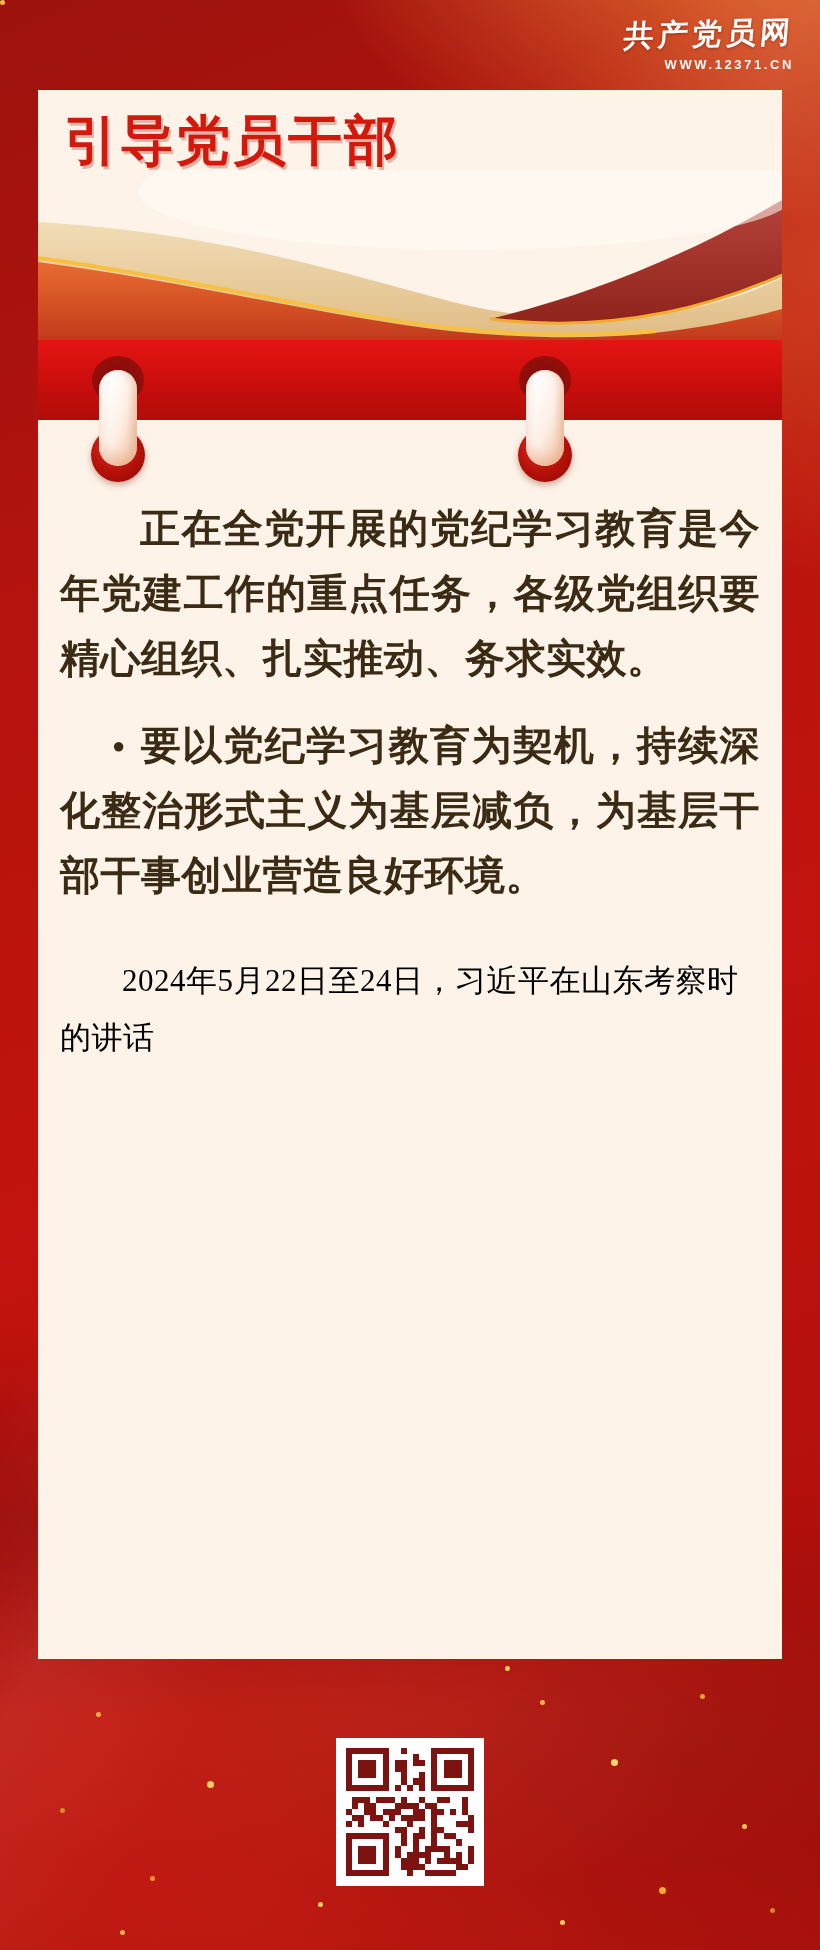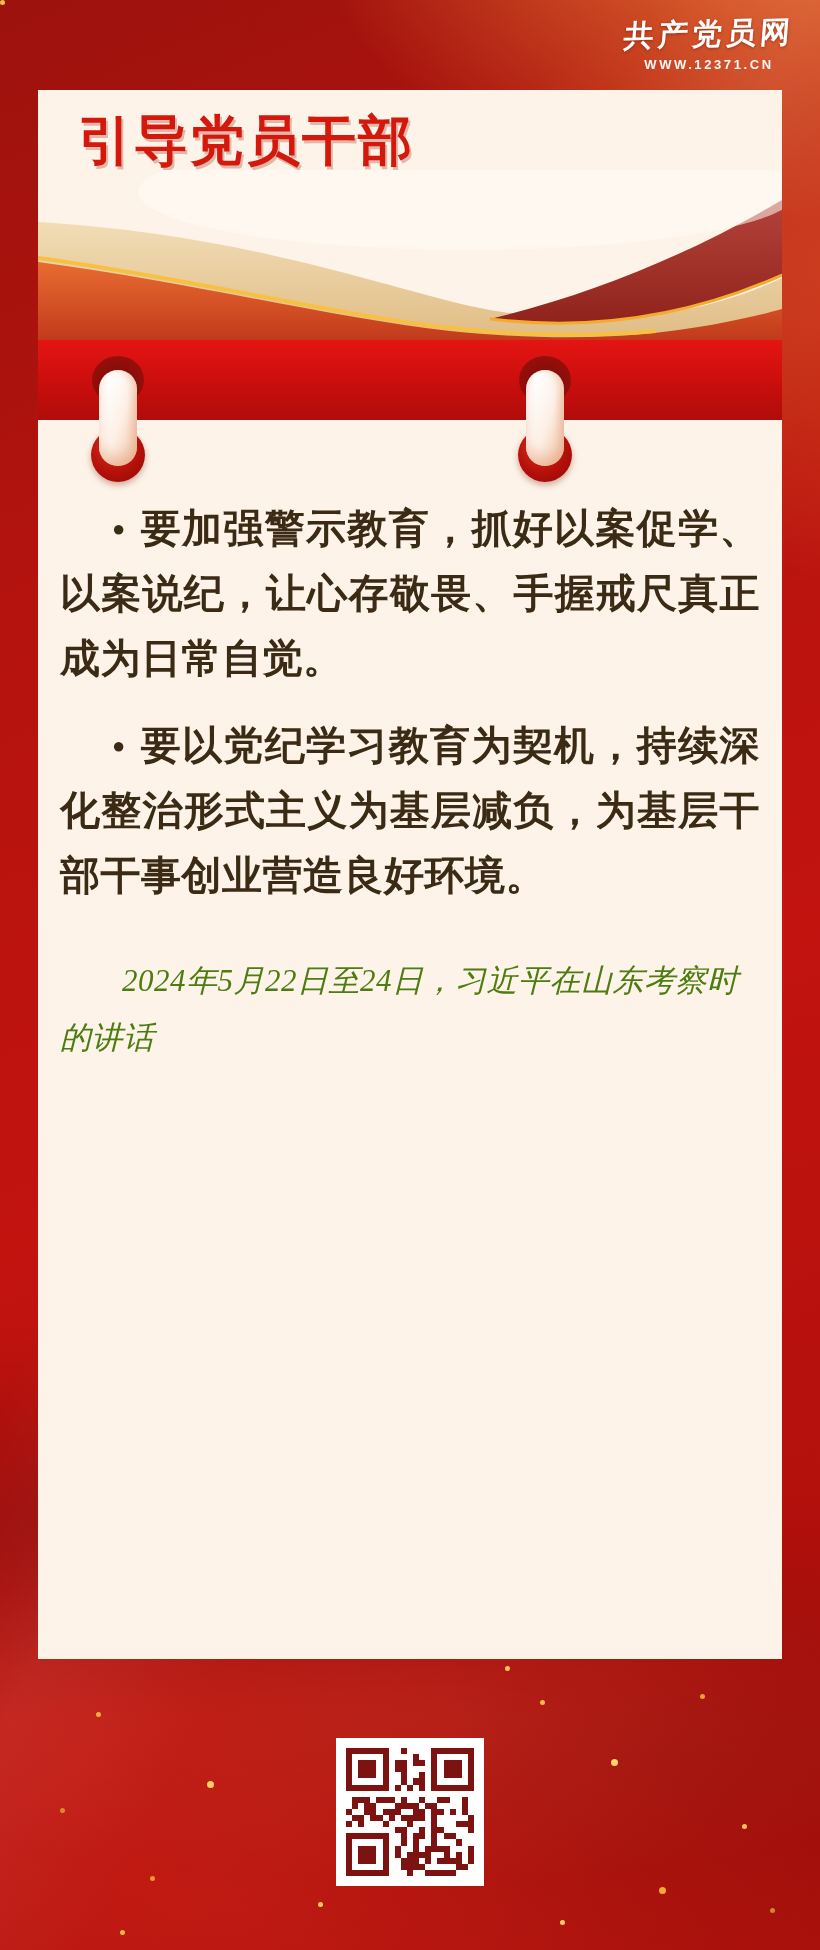--- a/index.html
+++ b/index.html
@@ -21,24 +21,24 @@
   .sparkles{position:absolute;width:5px;height:5px;border-radius:50%;background:#f7bd4a;top:0;left:0;
     box-shadow:96px 1712px 0 0 #f3ae3a, 208px 1782px 0 1px #ffd061, 150px 1876px 0 0 #e89a2d,
       318px 1902px 0 0 #ffcf5e, 60px 1808px 0 0 #d98c26, 540px 1700px 0 0 #f6b648,
       612px 1760px 0 1px #ffd473, 700px 1694px 0 0 #eaa132, 742px 1824px 0 0 #ffc654,
       660px 1888px 0 1px #f2a935, 560px 1920px 0 0 #ffd061, 430px 1848px 0 0 #e0922b,
       120px 1930px 0 0 #f6b648, 770px 1908px 0 0 #cf8a24, 505px 1666px 0 0 #ffcb59;}
   
   .logo{position:absolute;top:14px;right:26px;text-align:right;color:#fff;z-index:5;}
   .logo-cn{font-size:30px;font-weight:bold;letter-spacing:4px;transform:skewX(-6deg) rotate(-1.5deg);
     text-shadow:0 1px 3px rgba(100,10,5,.45);}
-  .logo-url{margin-top:2px;font-size:13px;font-weight:bold;letter-spacing:2.6px;opacity:.96;text-align:center;}
+  .logo-url{margin-top:2px;font-size:13px;font-weight:bold;letter-spacing:2.6px;opacity:.96;}
   
   .card{position:absolute;left:38px;top:90px;width:744px;height:1569px;background:#fdf3e8;z-index:2;}
-  .title{margin:18px 0 0 0;padding:0 40px;}
+  .title{margin:18px 0 0 0;padding:0 26px;}
   .title-line{display:block;font-size:54px;line-height:64px;font-weight:800;letter-spacing:2px;
     color:#d4190c;text-shadow:2px 3px 0 rgba(150,28,16,.28);}
   
   .ribbon{position:relative;width:744px;height:170px;margin-top:-2px;}
   .ribbon svg{display:block;width:744px;height:170px;}
   
   .band{position:relative;width:744px;height:80px;
     background:linear-gradient(180deg,#e41513 0%,#cf0f0d 45%,#b00c0a 100%);}
   .pin{position:absolute;top:0;width:110px;height:145px;}
   .pin1{left:25px;} .pin2{left:452px;}
@@ -52,21 +52,21 @@
     box-shadow:inset 0 -10px 12px rgba(235,170,135,.55), inset -4px 0 6px rgba(230,160,130,.35);}
   
   .content{padding:76px 22px 0 22px;color:#3b2a14;}
   .para{margin:0 0 22px 0;font-size:40px;line-height:65px;font-weight:bold;letter-spacing:.5px;
     text-align:justify;}
   .para.no-bullet{text-indent:2em;}
   .para.bulleted{text-indent:1.3em;}
   .bullet{font-size:22px;vertical-align:6px;margin-right:14px;}
   .bullet:empty{display:none;}
   .attribution{margin:44px 0 0 0;font-family:"Liberation Serif","DejaVu Serif",serif;
-    font-size:31px;line-height:57px;font-weight:500;color:#4d7c0f;text-indent:2em;letter-spacing:.5px;font-style:italic;}
+    font-size:31px;line-height:57px;font-weight:500;color:#000000;text-indent:2em;letter-spacing:.5px;}
   
   .qr-wrap{position:absolute;left:0;top:1738px;width:820px;display:flex;justify-content:center;z-index:3;}
   .qr-box{width:128px;height:128px;background:#ffffff;padding:10px;}
   .qr-box svg{display:block;width:128px;height:128px;shape-rendering:crispEdges;}
 </style>
 </head>
 <body>
 
 <div class="poster">
   <div class="bg-sheen"></div>
@@ -115,21 +115,21 @@
         <span class="stem"></span>
       </div>
       <div class="pin pin2">
         <span class="hole"></span>
         <span class="cap"></span>
         <span class="stem"></span>
       </div>
     </div>
 
     <section class="content">
-      <p class="para bulleted"><span class="bullet">●</span><span>要加强警示教育，抓好以案促学、以案说纪，让心存敬畏、手握戒尺真正成为日常自觉。</span></p>
+      <p class="para no-bullet"><span>正在全党开展的党纪学习教育是今年党建工作的重点任务，各级党组织要精心组织、扎实推动、务求实效。</span></p>
       <p class="para bulleted"><span class="bullet">●</span><span>要以党纪学习教育为契机，持续深化整治形式主义为基层减负，为基层干部干事创业营造良好环境。</span></p>
       <p class="attribution">2024年5月22日至24日，习近平在山东考察时的讲话</p>
     </section>
   </main>
 
   <div class="qr-wrap">
     <div class="qr-box">
       <svg id="qr-svg" viewBox="0 0 21 21" fill="#7d1310">
           <rect x="0" y="0" width="1" height="1"></rect>
           <rect x="1" y="0" width="1" height="1"></rect>

